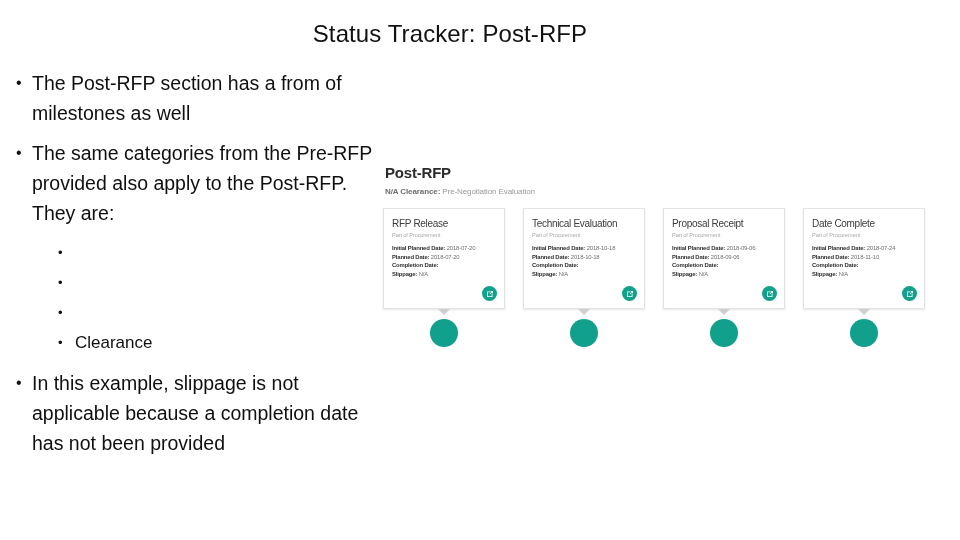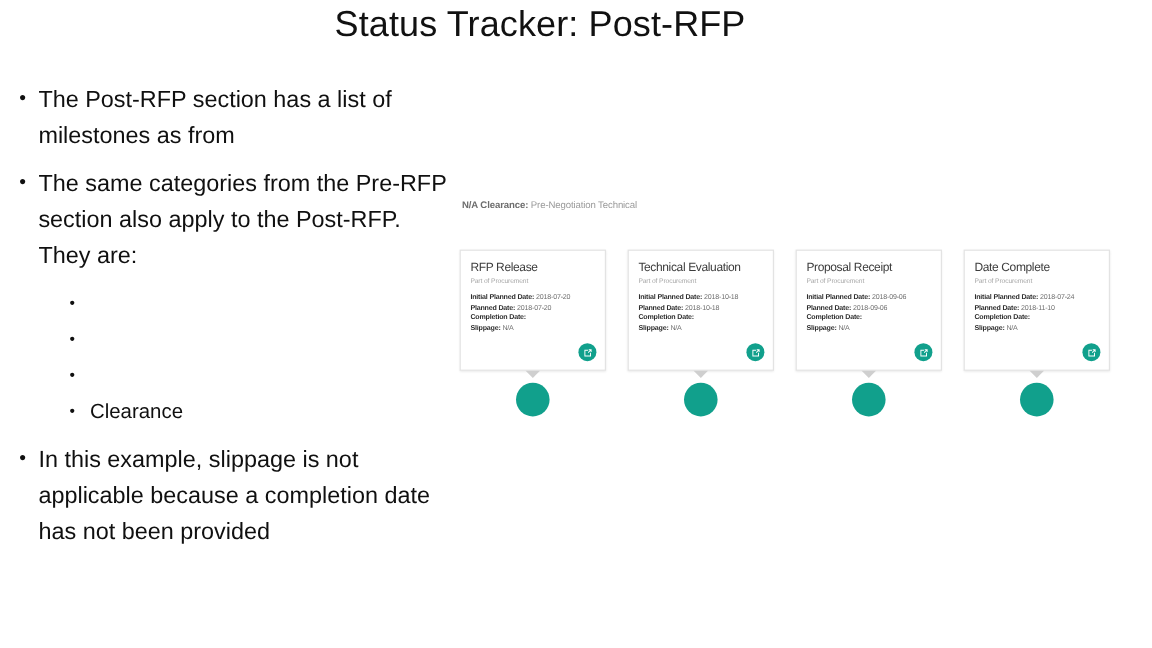--- a/index.html
+++ b/index.html
@@ -12,24 +12,24 @@
     background: #ffffff;
     font-family: "Liberation Sans", sans-serif;
     overflow: hidden;
     position: relative;
   }
 
   
   .slide-title {
     position: absolute;
     left: 0;
-    top: 4px;
+    top: 20px;
     width: 900px;
     text-align: center;
-    font-size: 30px;
+    font-size: 24px;
     font-weight: 400;
     color: #111111;
     letter-spacing: 0.1px;
     white-space: nowrap;
   }
 
   
   .bullets {
     position: absolute;
     left: 16px;
@@ -184,26 +184,26 @@
 </style>
 </head>
 <body>
 
 <div class="slide-title">Status Tracker: Post-RFP</div>
 
 <div class="bullets">
 
   <div class="bullet">
     <span class="dot">•</span>
-    <span class="btext">The Post-RFP section has a list of milestones as from</span>
+    <span class="btext">The Post-RFP section has a from of milestones as well</span>
   </div>
 
   <div class="bullet">
     <span class="dot">•</span>
-    <span class="btext">The same categories from the Pre-RFP section also apply to the Post-RFP. They are:</span>
+    <span class="btext">The same categories from the Pre-RFP provided also apply to the Post-RFP. They are:</span>
   </div>
 
   <div class="sub-bullets">
     <div class="sub-bullet">
       <span class="dot">•</span>
     </div>
     <div class="sub-bullet">
       <span class="dot">•</span>
     </div>
     <div class="sub-bullet">
@@ -217,23 +217,24 @@
 
   <div class="bullet">
     <span class="dot">•</span>
     <span class="btext">In this example, slippage is not applicable because a completion date has not been provided</span>
   </div>
 
 </div>
 
 <div class="shot">
 
+  <div class="shot-title">Post-RFP</div>
   <div class="shot-sub">
     <b>N/A Clearance:</b>
-    <span>Pre-Negotiation Technical</span>
+    <span>Pre-Negotiation Evaluation</span>
   </div>
 
   <div class="card-row">
 
     <div class="card-wrap">
       <div class="card">
         <div class="card-title">RFP Release</div>
         <div class="card-sub">Part of Procurement</div>
         <div class="field">
           <b>Initial Planned Date:</b>

